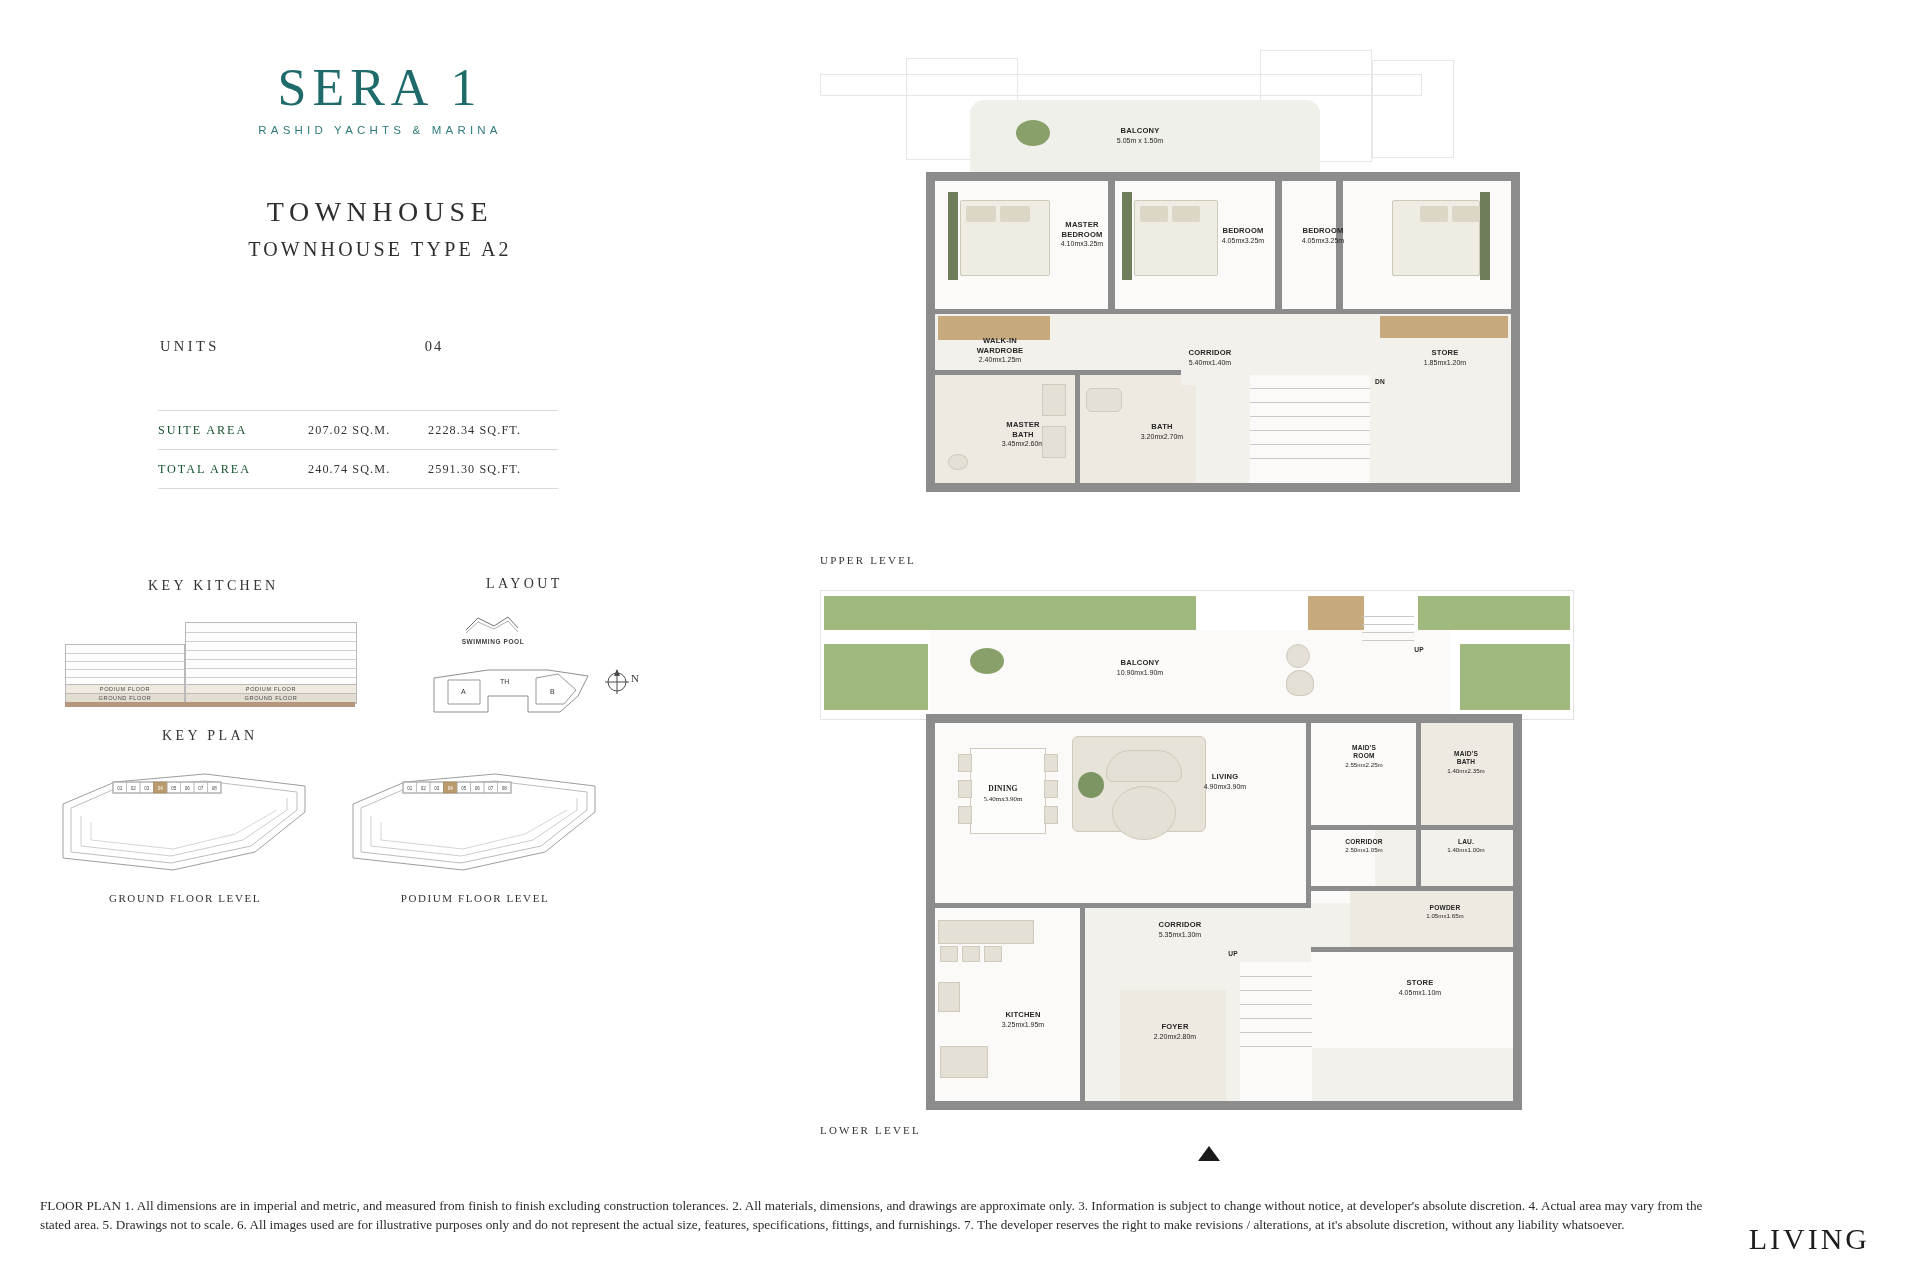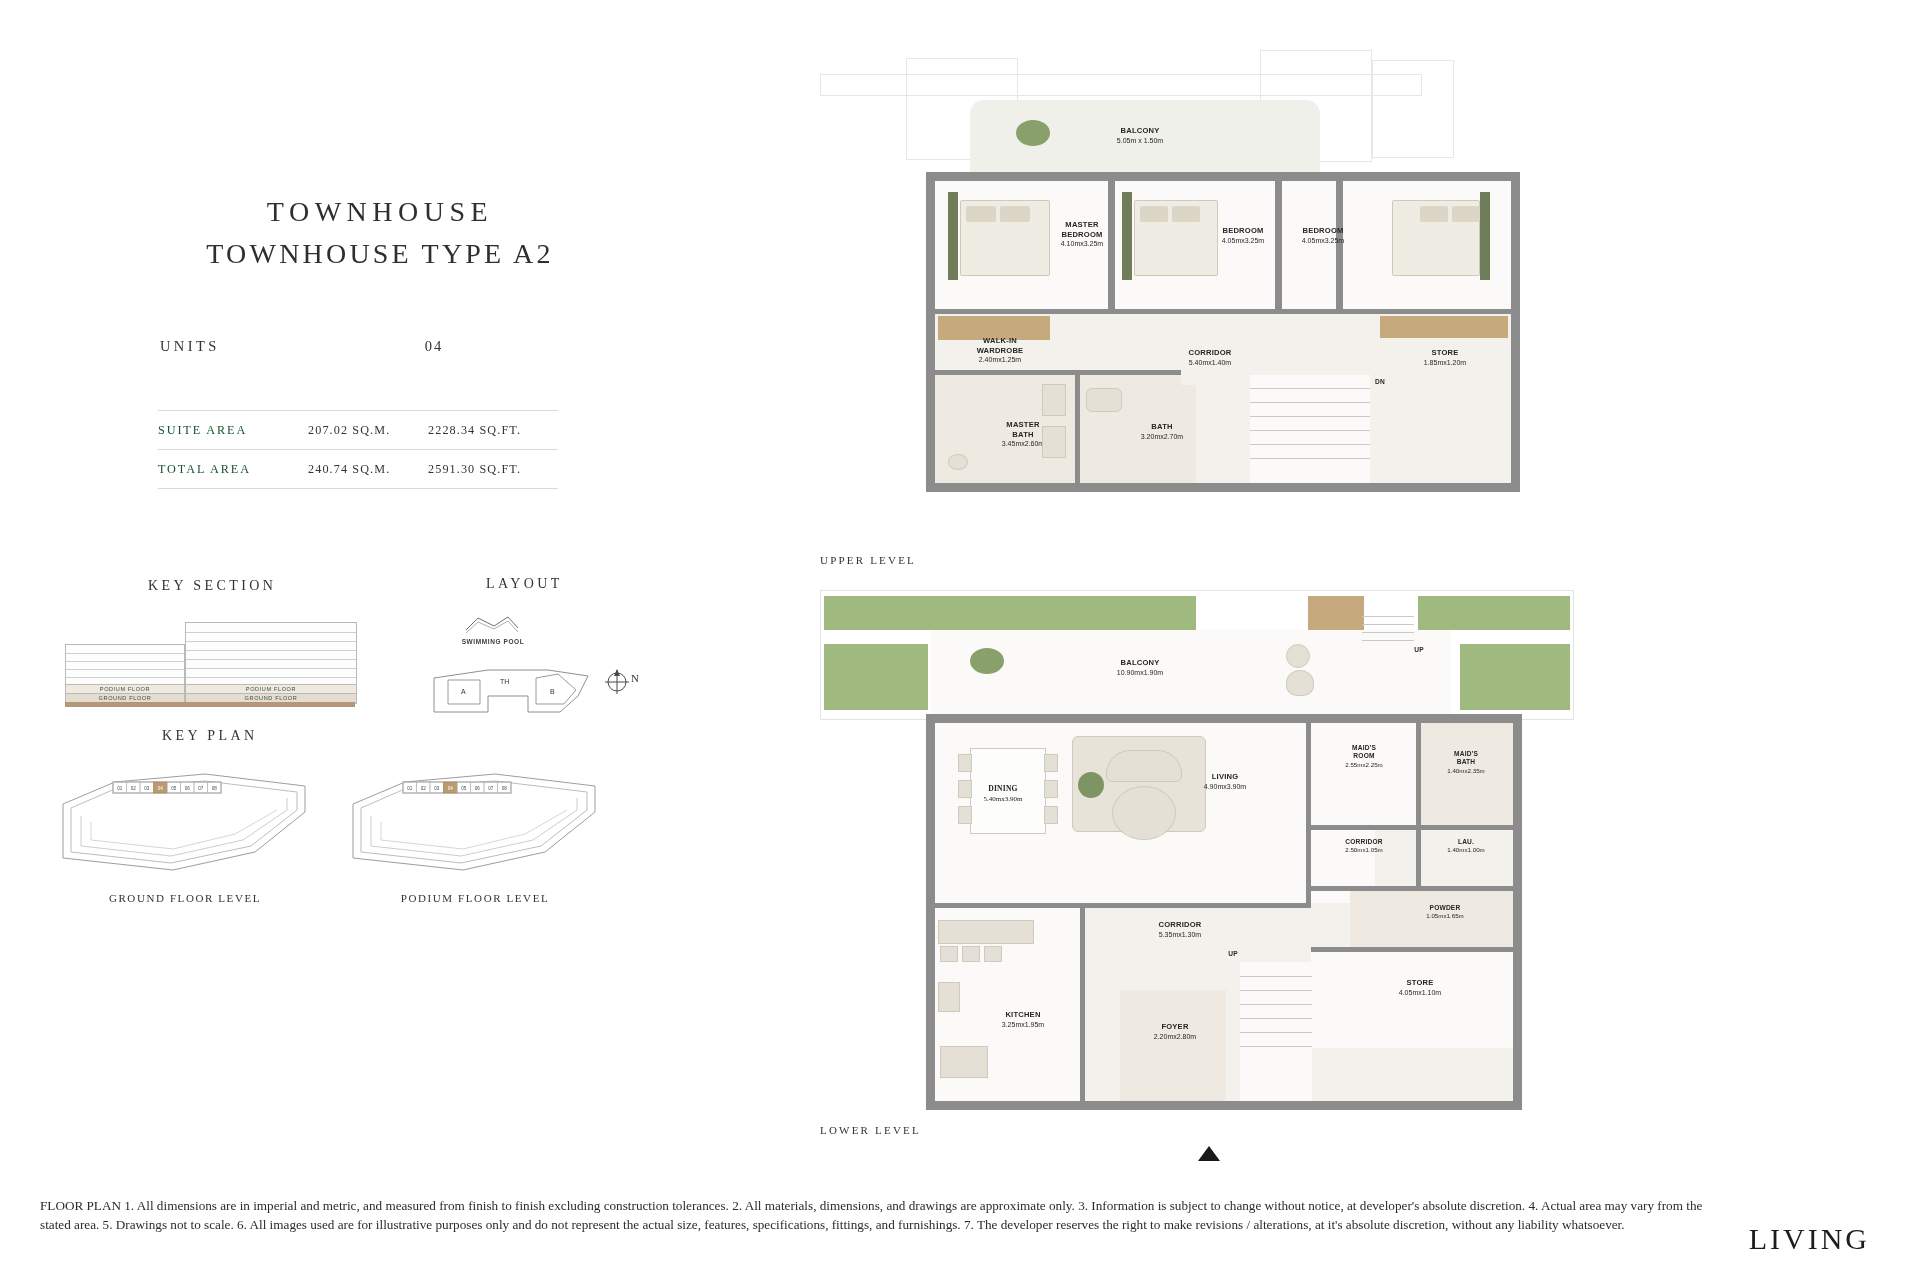--- a/index.html
+++ b/index.html
@@ -22,21 +22,21 @@
     font-size:52px;letter-spacing:6px;color:#1f6b6b;font-weight:400;
     line-height:1;
   }
   .brand-sub{
     margin-top:10px;font-size:11.5px;letter-spacing:4.2px;color:#2e7b7b;
     font-family:"Liberation Sans", sans-serif;
   }
 
   .doc-title{position:absolute;left:130px;top:196px;width:500px;text-align:center;}
   .doc-title .l1{font-size:28px;letter-spacing:5.5px;color:#2f2f2f;}
-  .doc-title .l2{font-size:28px;letter-spacing:3.2px;color:#2f2f2f;margin-top:10px;}
+  .doc-title .l2{font-size:20px;letter-spacing:3.2px;color:#2f2f2f;margin-top:10px;}
 
   .units-row{position:absolute;left:160px;top:338px;width:400px;
     display:flex;align-items:center;}
   .units-label{font-size:14.5px;letter-spacing:3.4px;color:#333;}
   .units-value{font-size:14.5px;letter-spacing:2px;color:#333;margin-left:205px;}
 
   .area-table{position:absolute;left:158px;top:410px;width:400px;}
   .area-row{
     display:flex;align-items:center;height:38px;
     border-bottom:1px solid #d9d9d9;
@@ -111,20 +111,24 @@
     font-size:13.2px;line-height:19px;color:#2b2b2b;font-family:"Liberation Serif", serif;}
   .emaar{position:absolute;right:50px;top:1222px;font-size:30px;letter-spacing:3px;color:#1d1d1d;}
 </style>
 </head>
 <body>
 
 <div class="page">
 
   <div class="left">
 
+    <div class="brand">
+      <div class="brand-title">SERA 1</div>
+      <div class="brand-sub">RASHID YACHTS &amp; MARINA</div>
+    </div>
 
     <div class="doc-title">
       <div class="l1">TOWNHOUSE</div>
       <div class="l2">TOWNHOUSE TYPE A2</div>
     </div>
 
     <div class="units-row">
       <div class="units-label">UNITS</div>
       <div class="units-value">04</div>
     </div>
@@ -135,21 +139,21 @@
         <div class="area-m">207.02 SQ.M.</div>
         <div class="area-f">2228.34 SQ.FT.</div>
       </div>
       <div class="area-row">
         <div class="area-name">TOTAL AREA</div>
         <div class="area-m">240.74 SQ.M.</div>
         <div class="area-f">2591.30 SQ.FT.</div>
       </div>
     </div>
 
-    <div class="sec-head" id="key-section-head">KEY SECTION</div>
+    <div class="sec-head" id="key-section-head">KEY KITCHEN</div>
     <div class="sec-head" id="layout-head">LAYOUT</div>
     <div class="sec-head" id="key-plan-head">KEY PLAN</div>
 
     <div class="keysection">
       <div class="ks-block" style="left:0;top:32px;width:118px;height:40px;">
         <div class="ks-lines">
           <div class="ks-line" style="top:8px;"></div>
           <div class="ks-line" style="top:16px;"></div>
           <div class="ks-line" style="top:24px;"></div>
           <div class="ks-line" style="top:32px;"></div>

